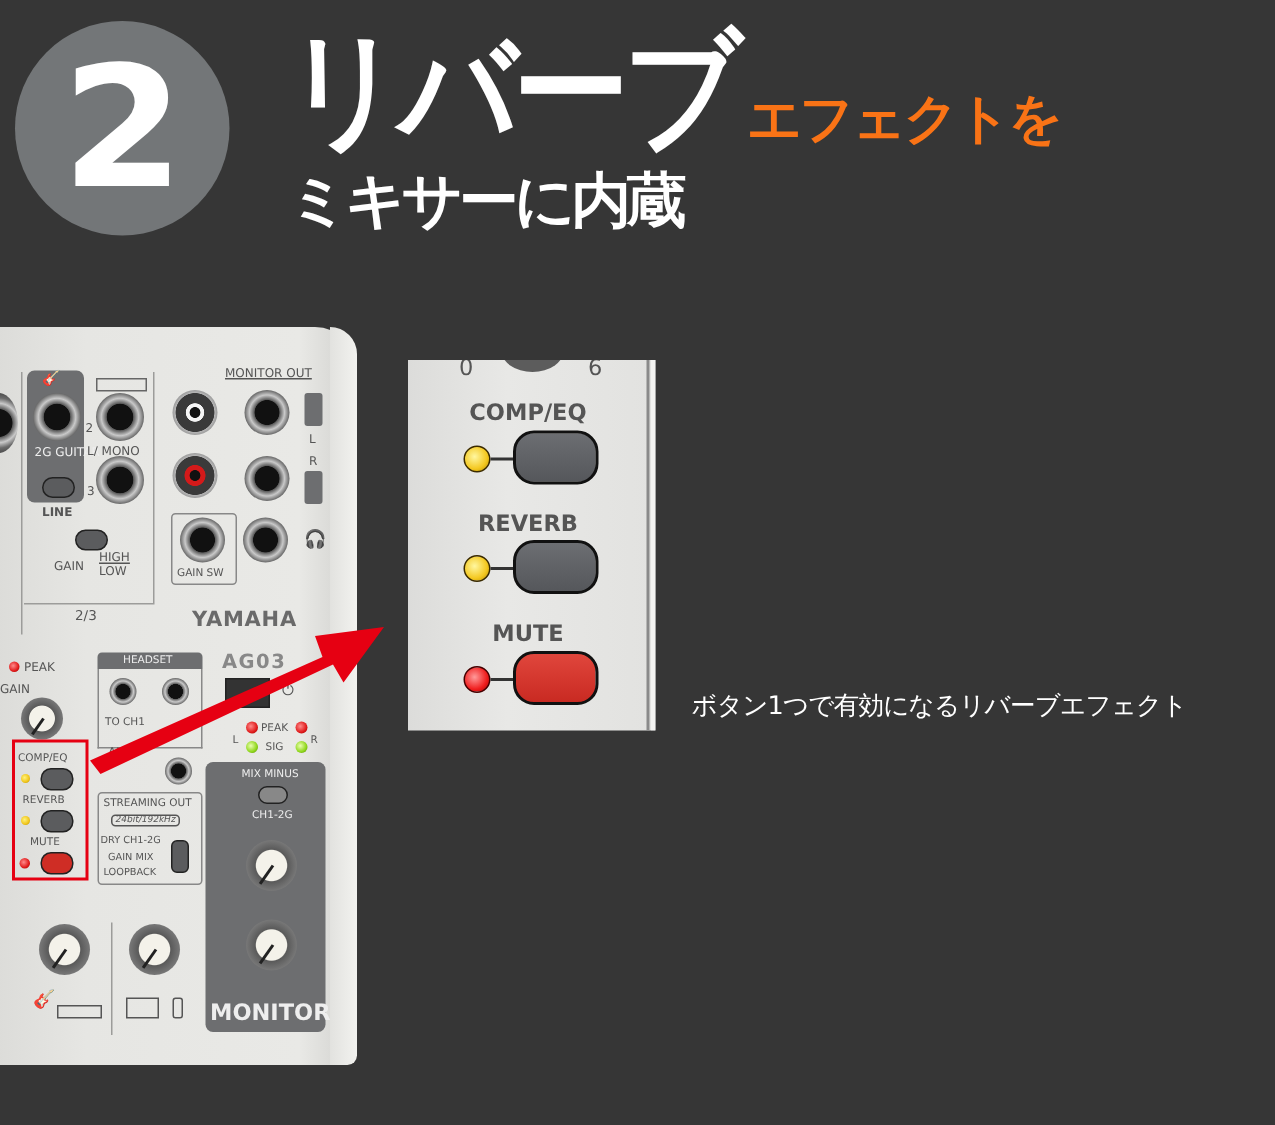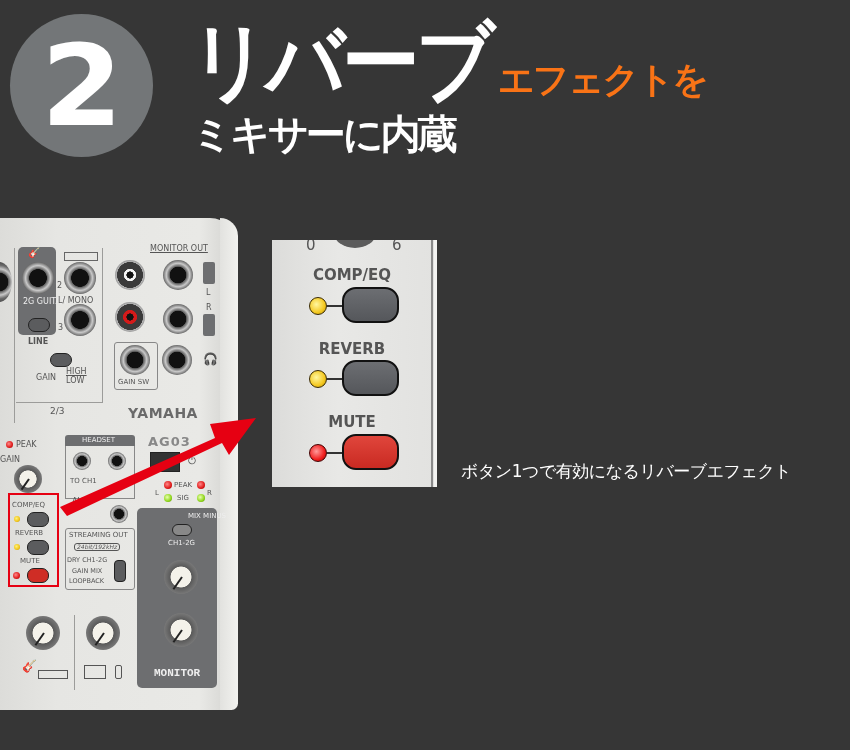--- a/index.html
+++ b/index.html
@@ -148,30 +148,30 @@
   <div class="led r" style="left:164px;top:481px;width:8px;height:8px;"></div>
   <div class="lbl" style="left:174px;top:482px;font-size:7px;">PEAK</div>
   <div class="led r" style="left:197px;top:481px;width:8px;height:8px;"></div>
   <div class="lbl" style="left:155px;top:490px;font-size:7px;">L</div>
   <div class="lbl" style="left:207px;top:490px;font-size:7px;">R</div>
   <div class="led g" style="left:164px;top:494px;width:8px;height:8px;"></div>
   <div class="lbl" style="left:177px;top:495px;font-size:7px;">SIG</div>
   <div class="led g" style="left:197px;top:494px;width:8px;height:8px;"></div>
 
   <div class="gray-panel" style="left:137px;top:508px;width:80px;height:180px;"></div>
-  <div class="lbl lbl-w" style="left:161px;top:513px;font-size:7px;margin-left:27px;">MIX MINUS</div>
+  <div class="lbl lbl-w" style="left:161px;top:513px;font-size:7px;">MIX MINUS</div>
   <div class="btn-s" style="left:172px;top:524px;width:18px;height:10px;background:#888;"></div>
   <div class="lbl lbl-w" style="left:168px;top:540px;font-size:7px;">CH1-2G</div>
   <div class="knob" style="left:164px;top:560px;width:34px;height:34px;">
       <div class="ptr"></div>
     </div>
   <div class="knob" style="left:164px;top:613px;width:34px;height:34px;">
       <div class="ptr"></div>
     </div>
-  <div class="lbl lbl-w" style="left:154px;top:668px;font-size:11px;font-weight:bold;font-family:Liberation Mono, monospace;">MONITOR</div>
+  <div class="lbl lbl-w" style="left:140px;top:668px;font-size:15px;font-weight:bold;">MONITOR</div>
 
   <div class="knob" style="left:26px;top:616px;width:34px;height:34px;">
       <div class="ptr"></div>
     </div>
   <div class="knob" style="left:86px;top:616px;width:34px;height:34px;">
       <div class="ptr"></div>
     </div>
   <div class="sec-line" style="left:74px;top:615px;width:1px;height:75px;"></div>
   <div class="lbl" style="left:22px;top:660px;font-size:12px;">🎸</div>
   <div class="lbl" style="left:38px;top:670px;width:28px;height:7px;border:1px solid #555;"></div>

